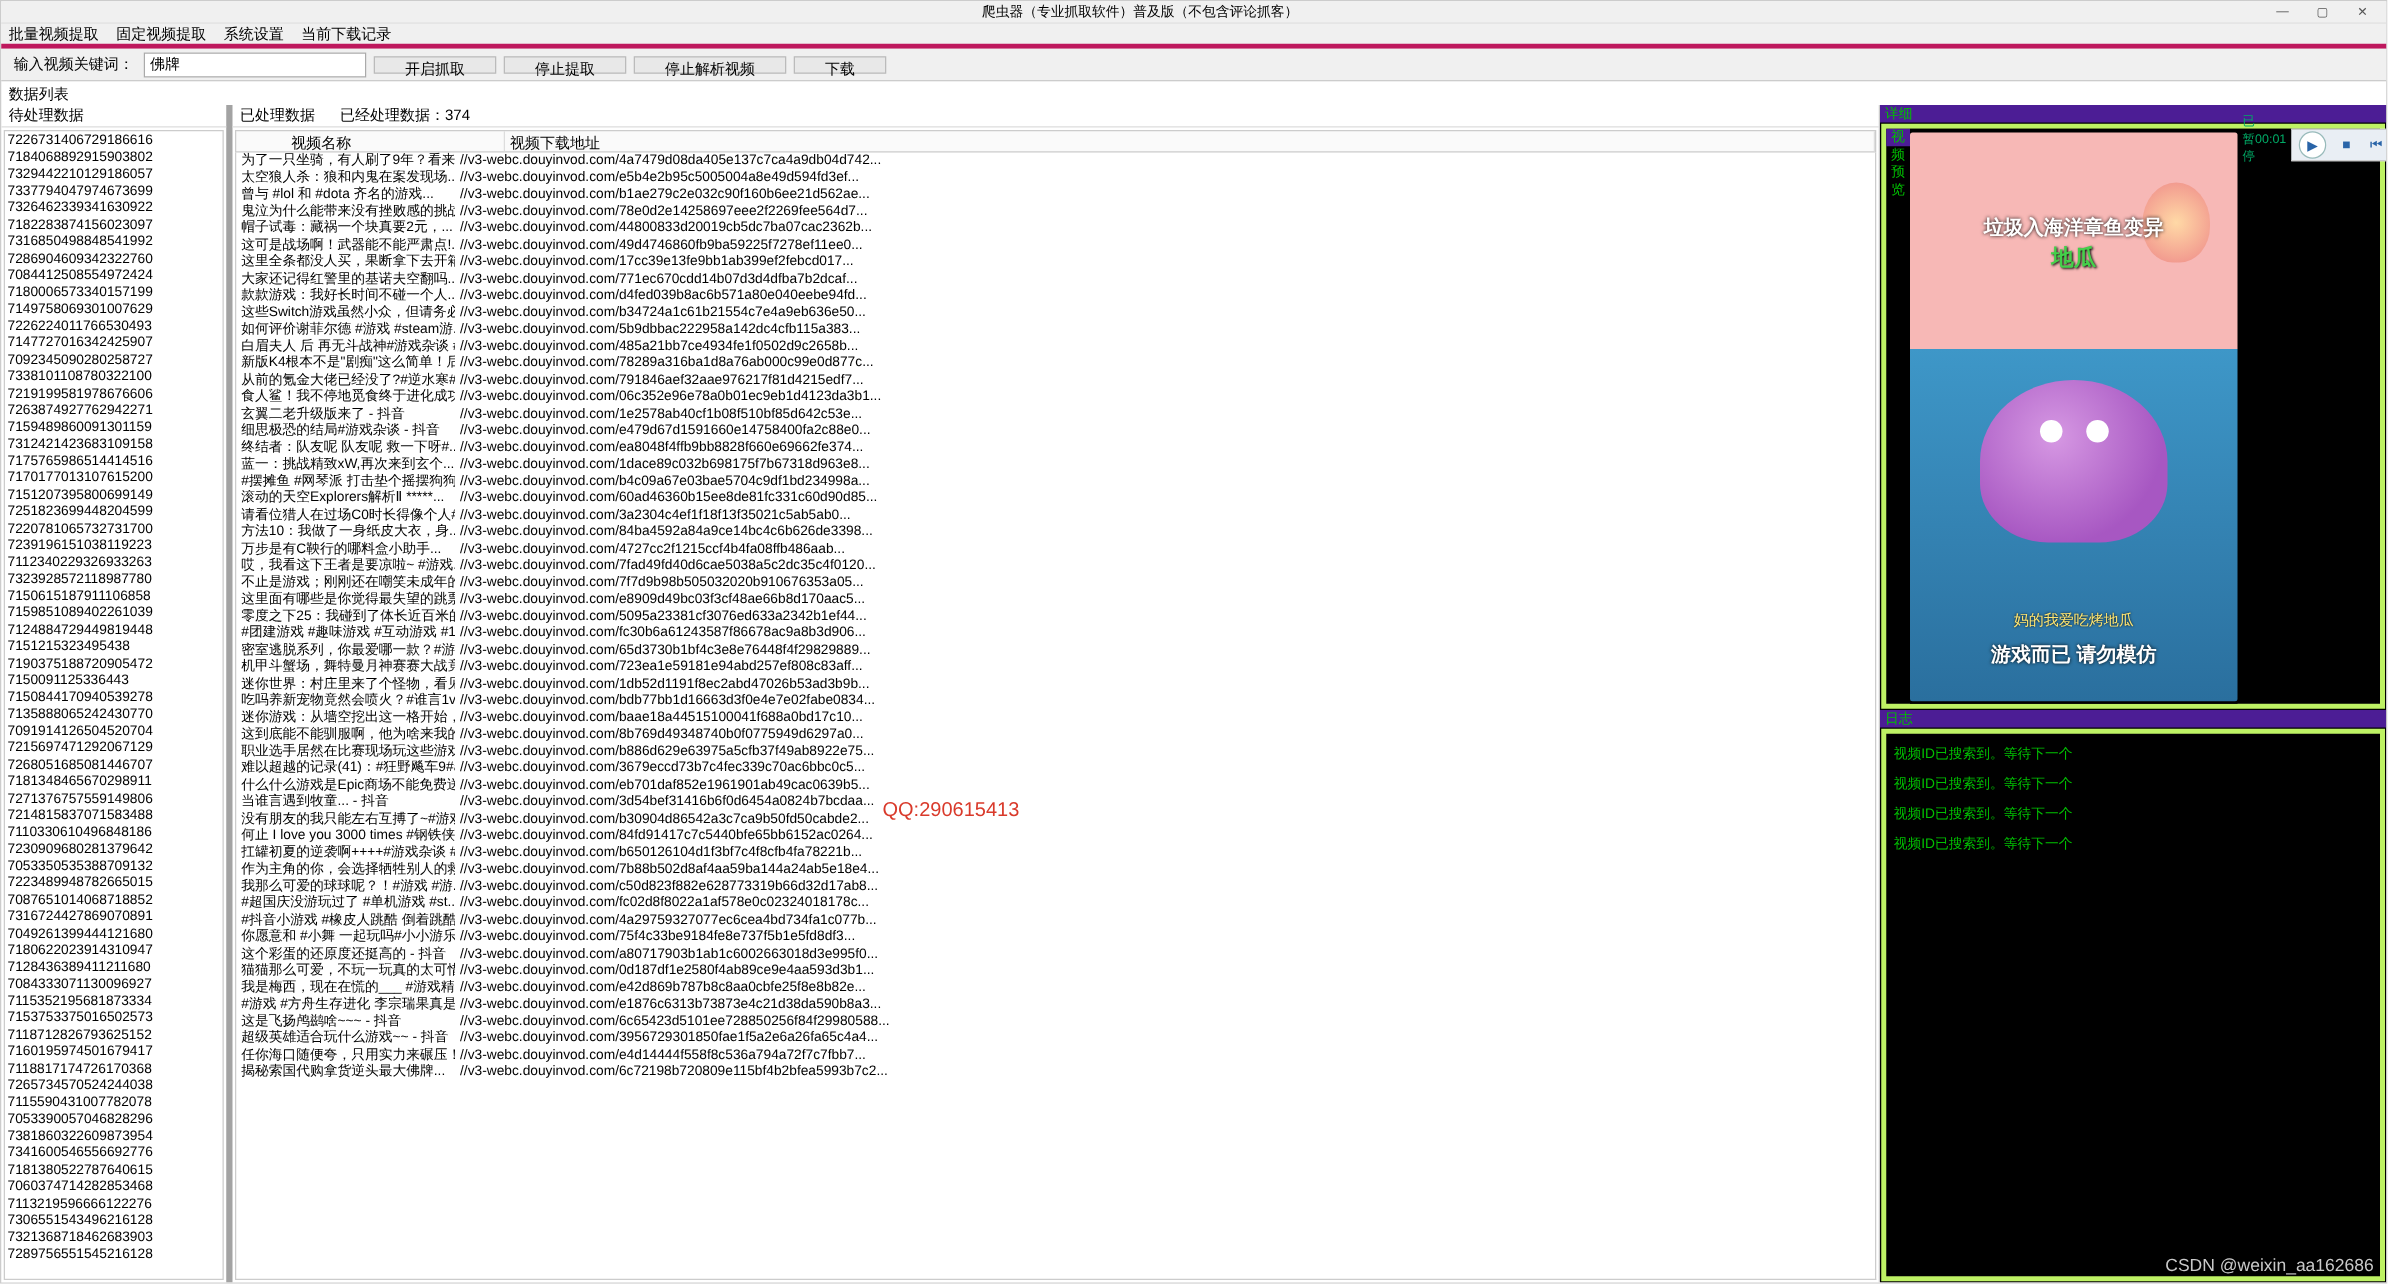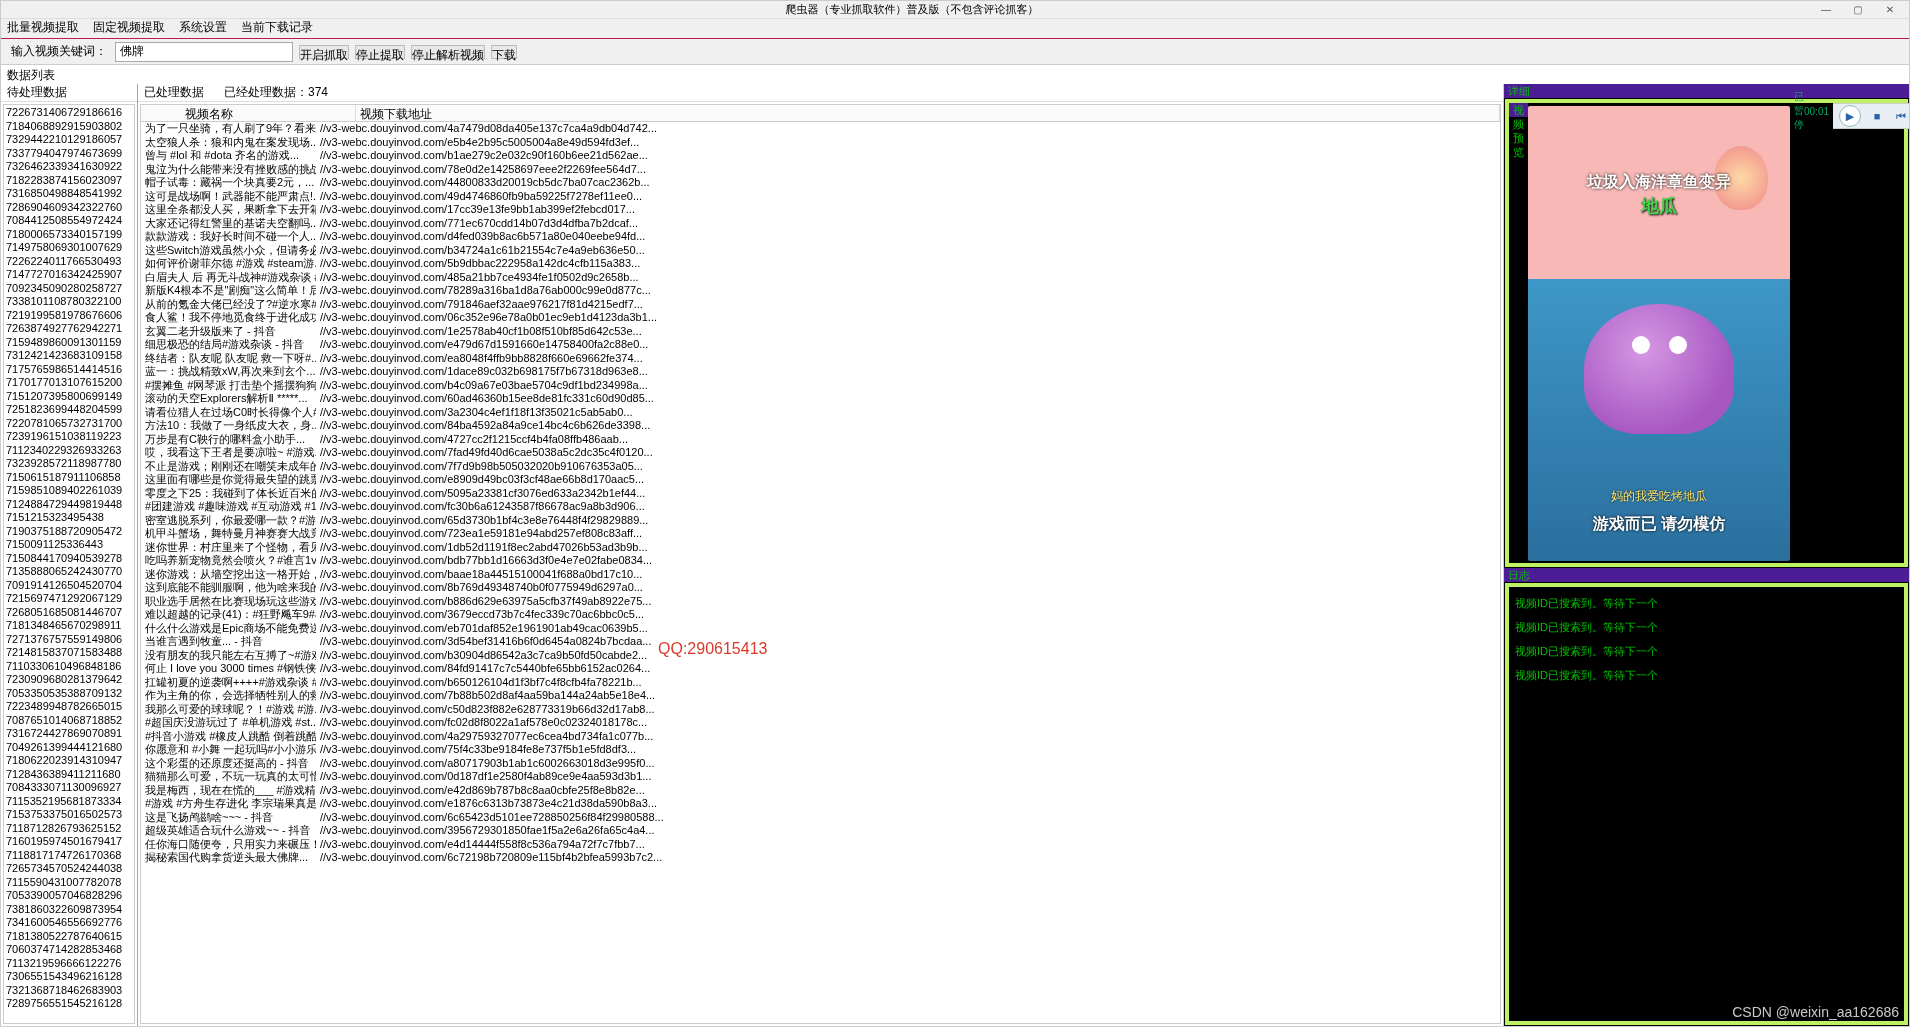--- a/index.html
+++ b/index.html
@@ -2,29 +2,29 @@
 <html><head>
 <meta charset="utf-8">
 <style>
 * { margin:0; padding:0; box-sizing:border-box; font-family:"Microsoft YaHei","SimSun",sans-serif; }
 body { background:#fff; font-size:12px; color:#000; overflow:hidden; }
 .window { width:1910px; height:1027px; display:flex; flex-direction:column; border:1px solid #ccc; position:relative; }
 .titlebar { height:18px; background:#f0f0f0; display:flex; align-items:center; padding:0 4px; border-bottom:1px solid #ddd; font-size:11px; }
 .title-text { flex:1;text-align:center; }
 .win-btns { display:flex; gap:18px; padding-right:8px; }
 .win-btn { width:14px; height:14px; display:flex; align-items:center; justify-content:center; font-size:10px; color:#555; }
-.menubar { height:20px; background:#f0f0f0; display:flex; align-items:flex-start; padding:0 6px; gap:14px; font-size:12px; border-bottom:1px solid #be185d; }
+.menubar { height:20px; background:#f0f0f0; display:flex; align-items:flex-start; padding:0 6px; gap:14px; font-size:12px; border-bottom:4px solid #be185d; }
 .menu-item { cursor:default; }
 .toolbar { height:26px; background:#f0f0f0; display:flex; align-items:center; padding:4px 10px; gap:6px; border-bottom:1px solid #ccc; }
 .tool-label { font-size:12px; margin-right:2px; }
 .kw-input { width:178px; height:20px; border:1px solid #aaa; padding:1px 4px; font-size:12px; }
-.btn { height:14px; padding:1px 0; background:#e8e8e8; border:1px solid #bbb; font-size:12px; }
+.btn { height:14px; padding:1px 24px; background:#e8e8e8; border:1px solid #bbb; font-size:12px; }
 .section-label { font-size:12px; padding:2px 6px 0 6px; }
 .body-row { flex:1; display:flex; overflow:hidden; }
-.col-left { width:137px; display:flex; flex-direction:column; border-right:1px solid #a3a3a3; }
+.col-left { width:185px; display:flex; flex-direction:column; border-right:5px solid #a3a3a3; }
 .col-mid { flex:1; display:flex; flex-direction:column; border-right:1px solid #ccc; position:relative; }
 .col-right { width:405px; display:flex; flex-direction:column; background:#000; }
 .list-header { height:18px; display:flex; align-items:center; padding:0 6px; font-size:12px; border-bottom:1px solid #ddd; }
 .list-header-mid { height:18px; display:flex; align-items:center; gap:20px; padding:0 6px; font-size:12px; border-bottom:1px solid #ddd; }
 .list-box { flex:1; overflow:auto; border:1px solid #ccc; margin:2px; font-size:11px; line-height:13.5px; padding:1px 2px; }
 .list-box div { white-space:nowrap; overflow:hidden; text-overflow:clip; }
 .table-head { height:18px; display:flex; border:1px solid #ccc; margin:2px 2px 0 2px; background:#fafafa; font-size:12px; }
 .table-head > div { padding:1px 4px; border-right:1px solid #ddd; }
 .th-name { width:175px;margin-left:40px; }
 .th-url { flex:1; }

